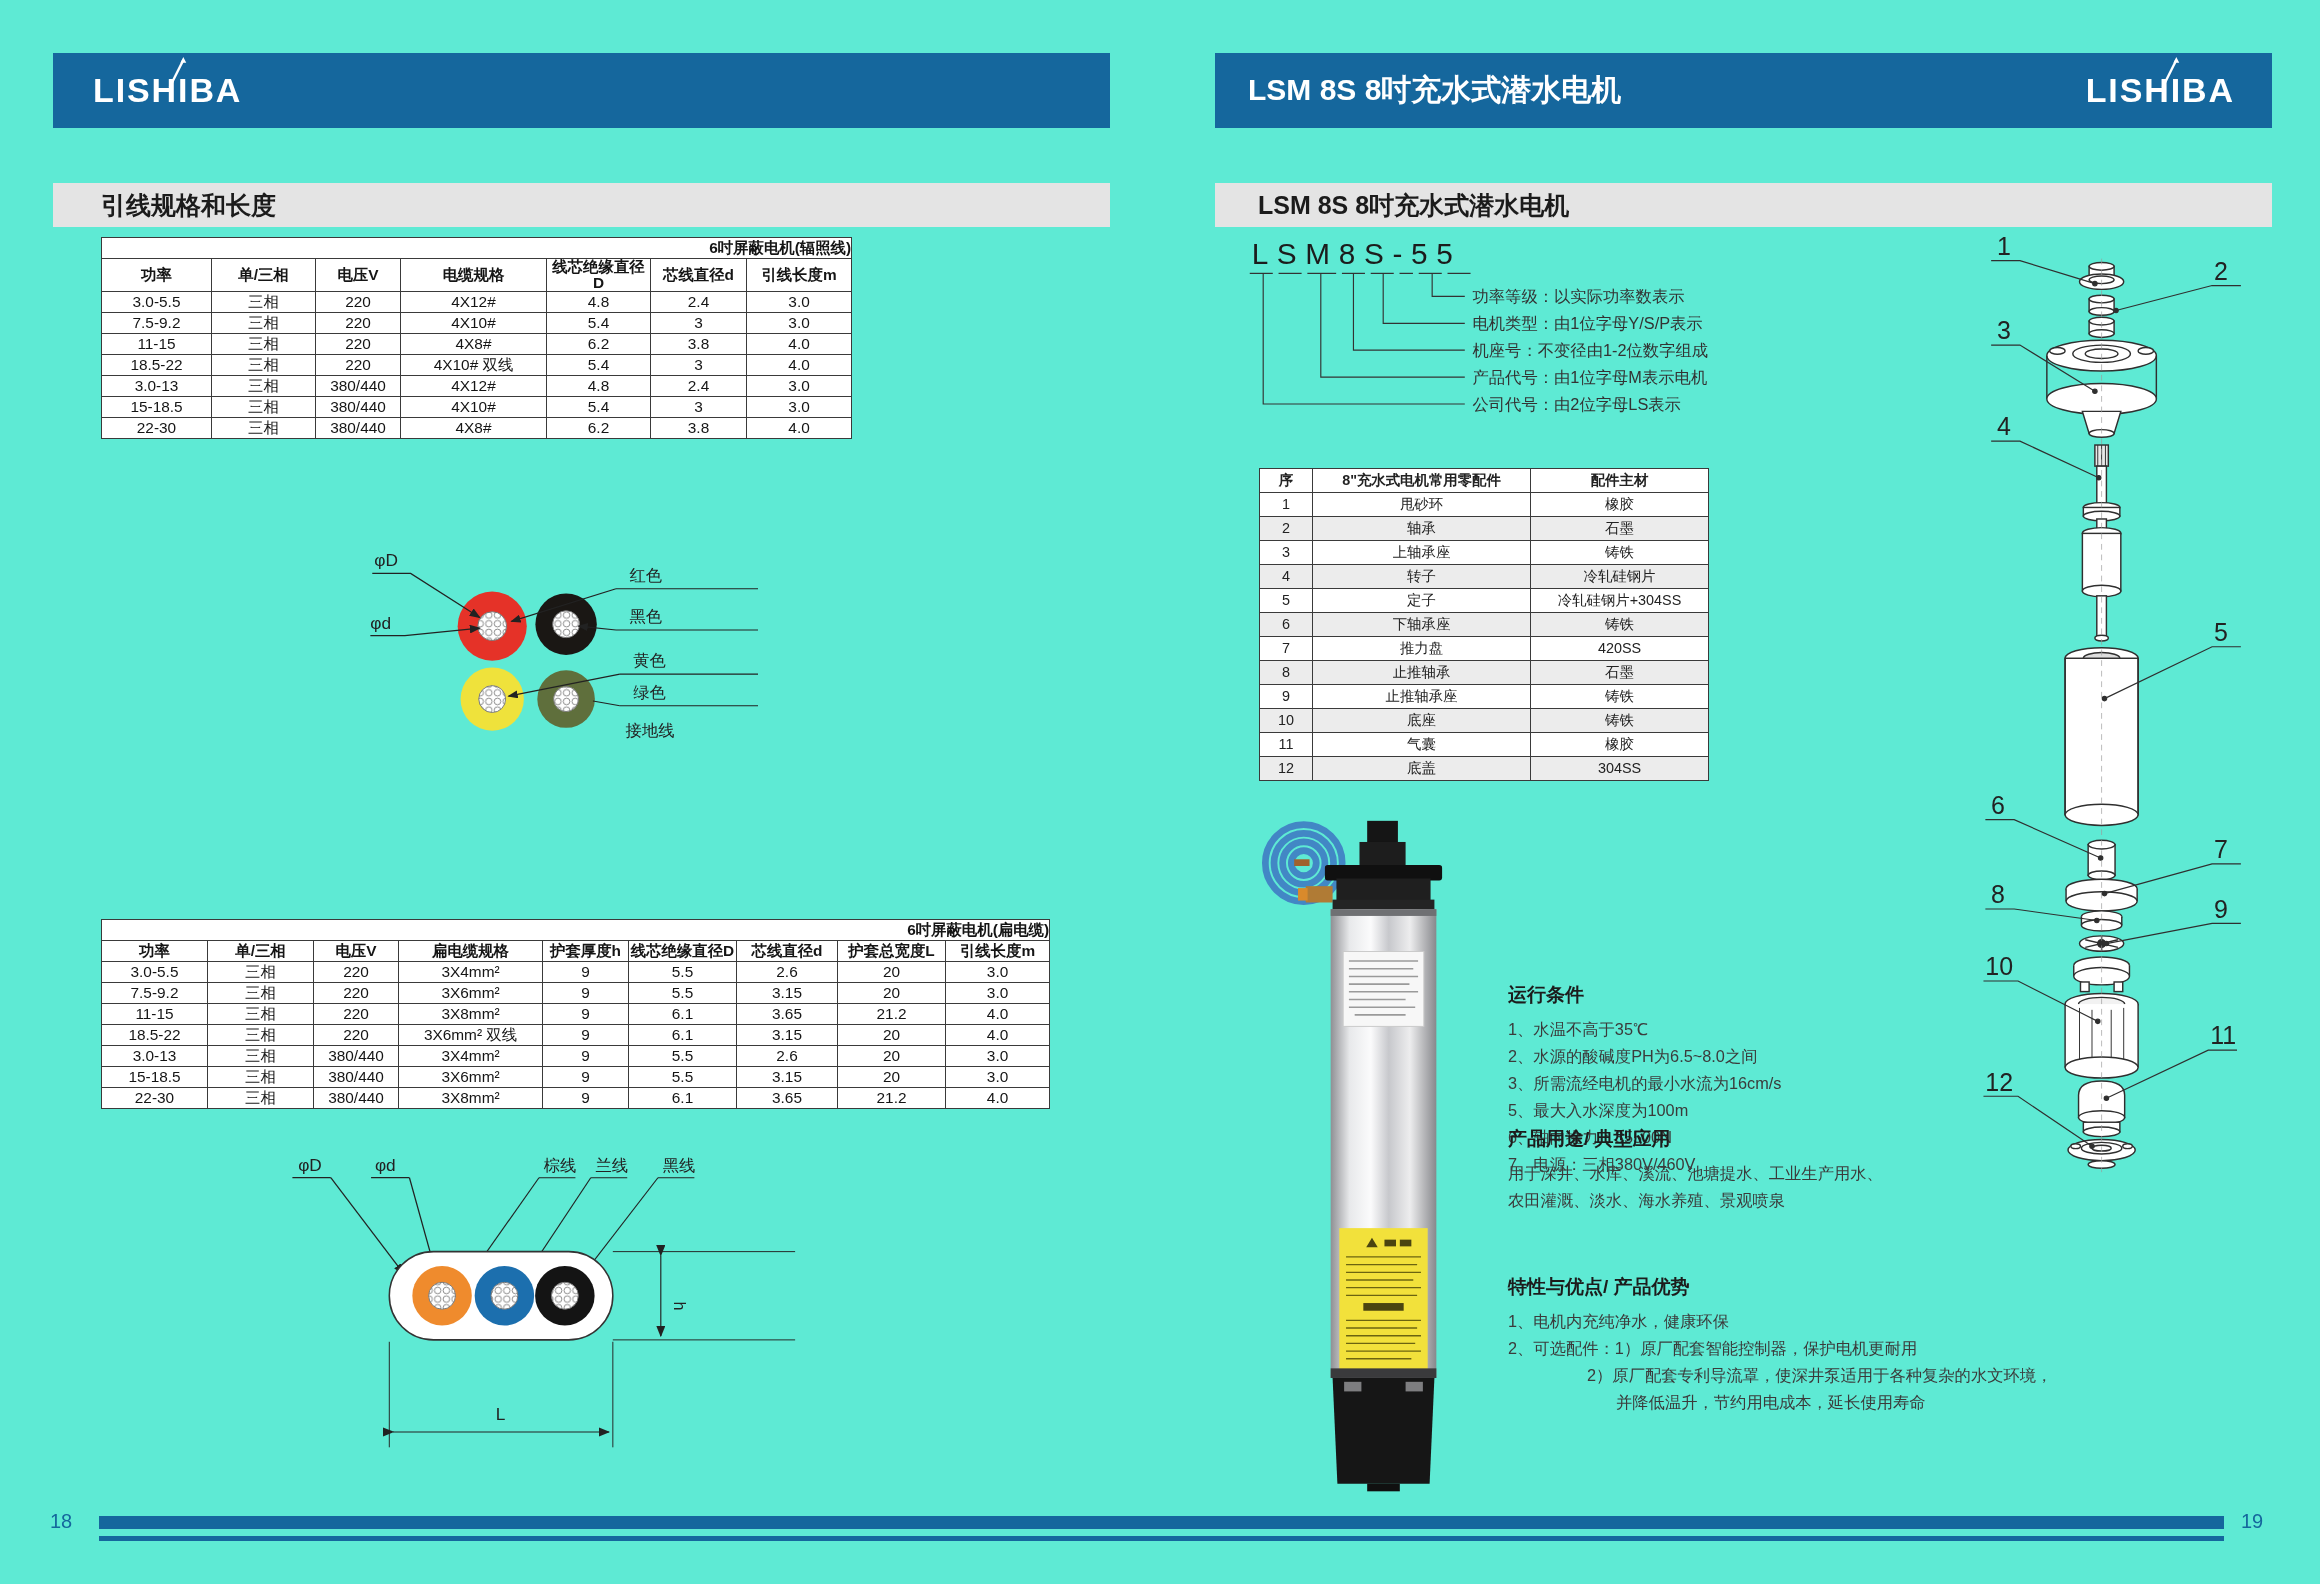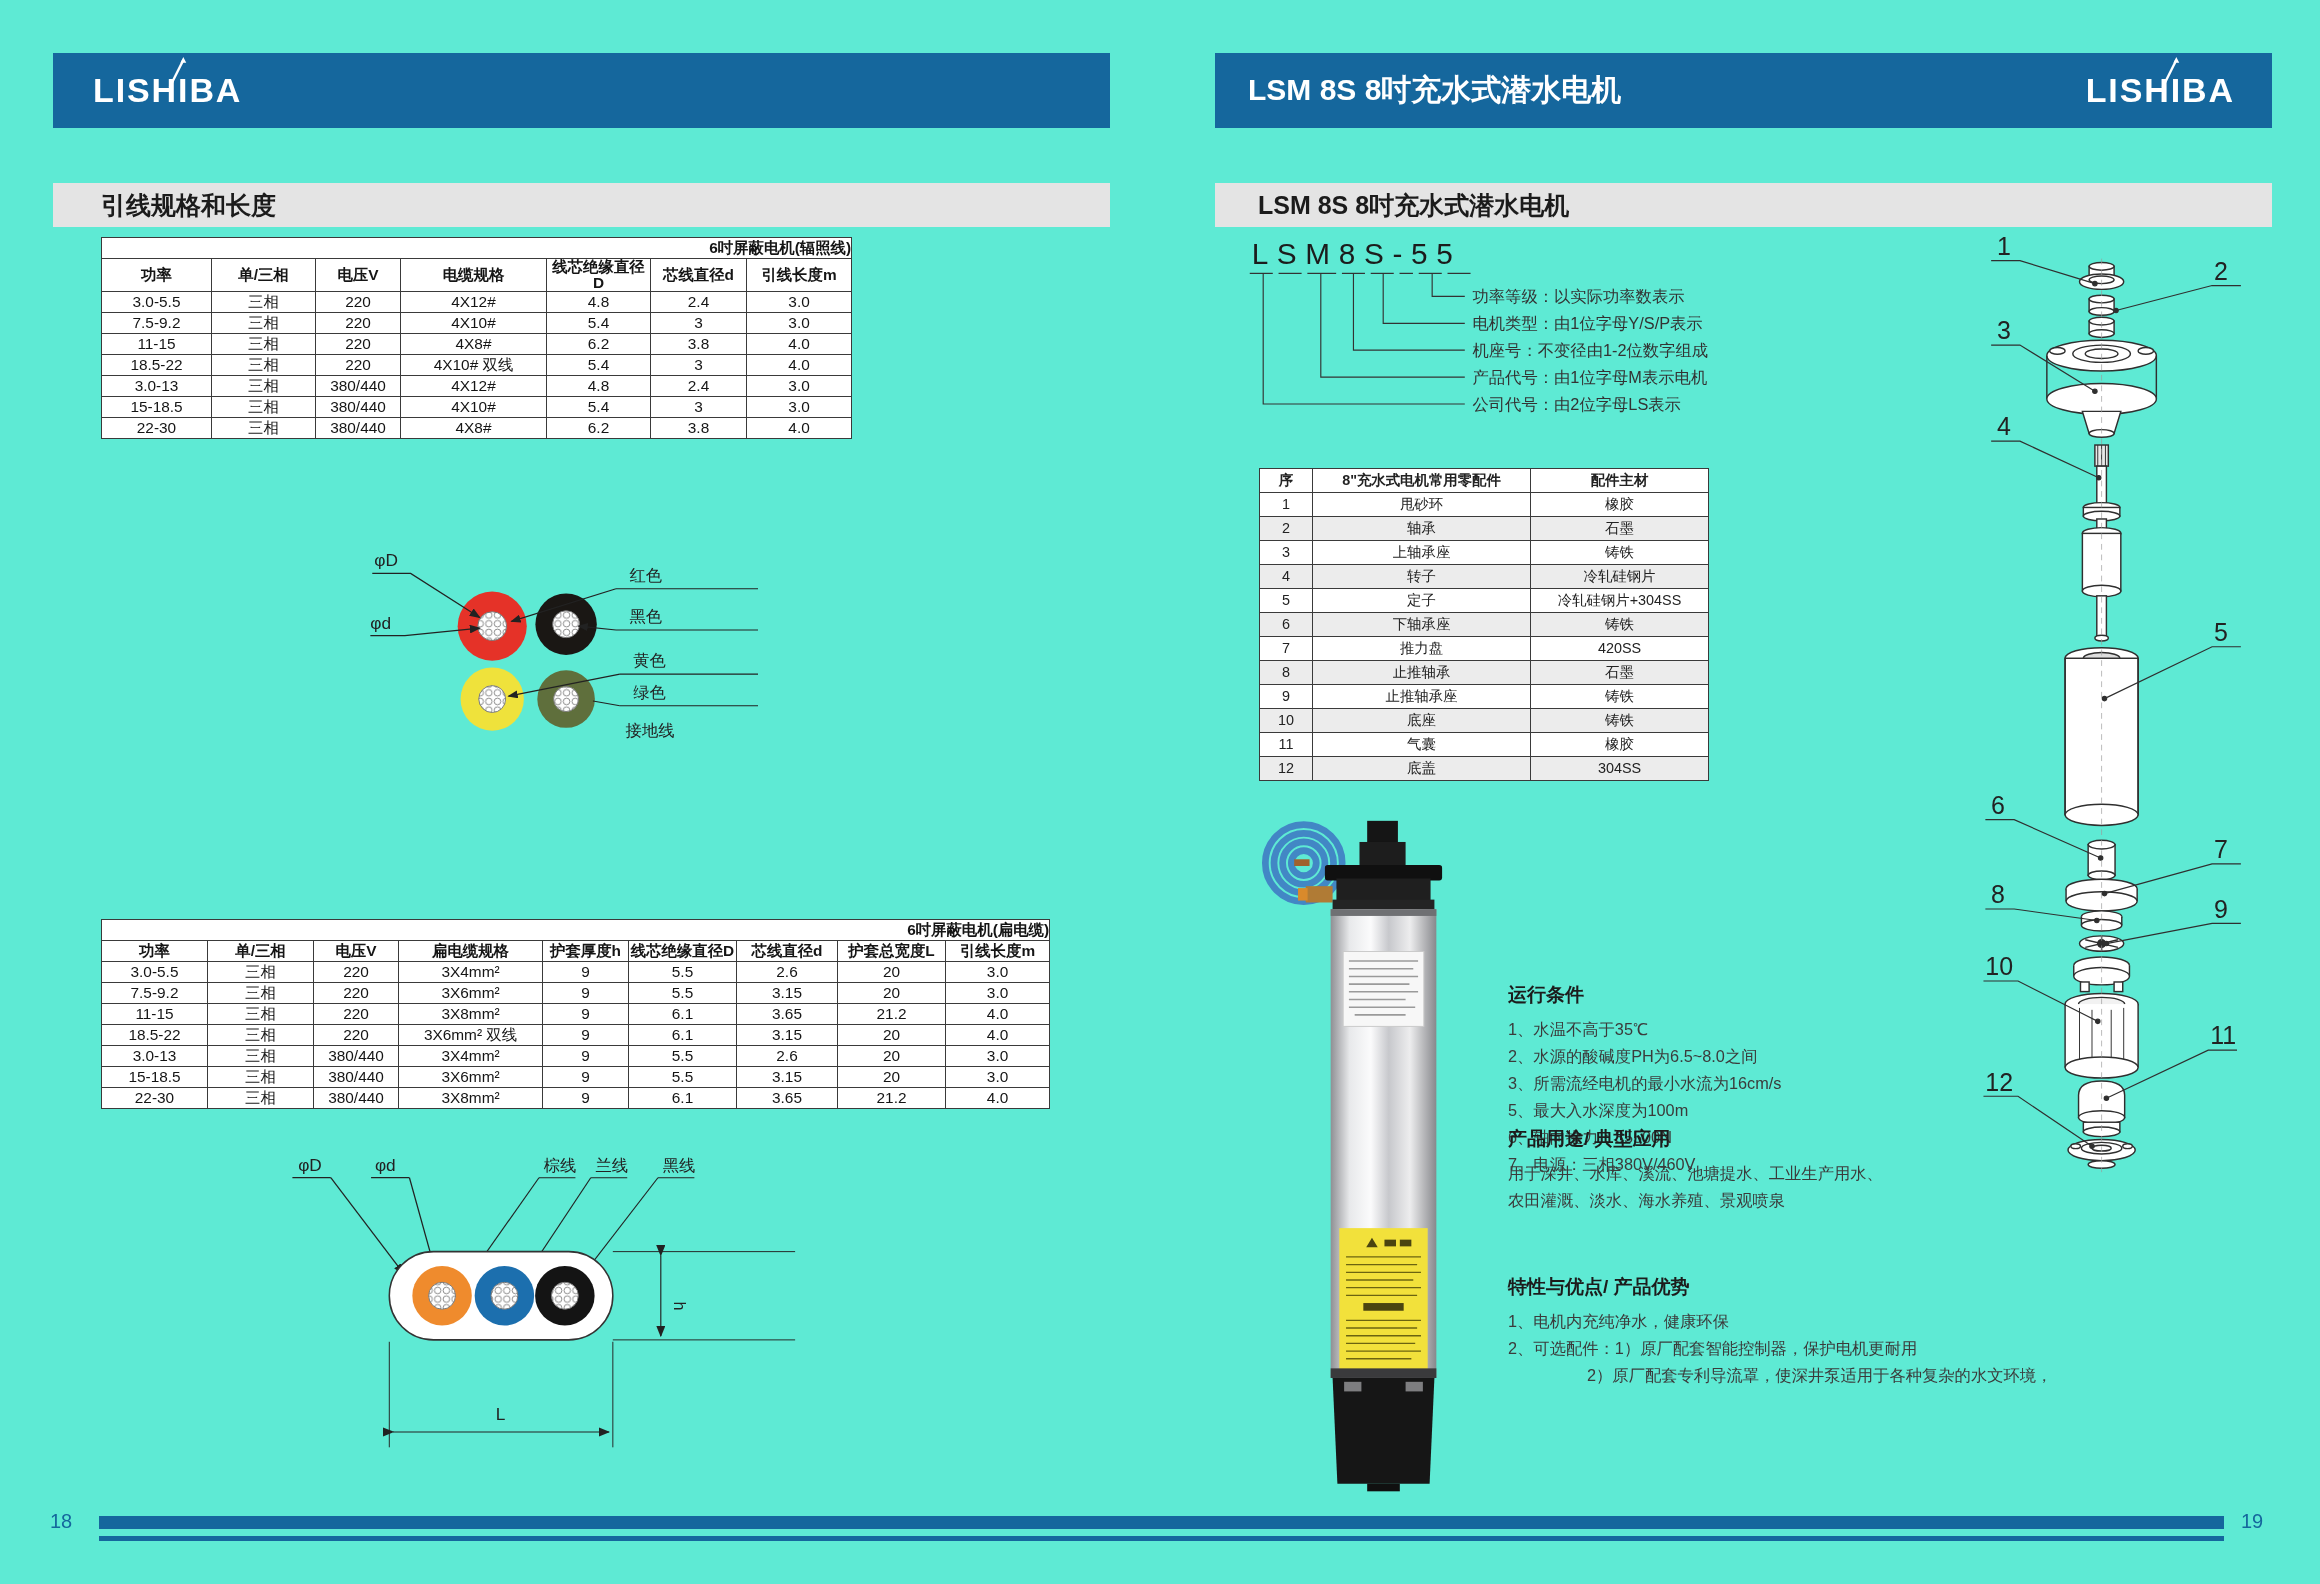--- a/index.html
+++ b/index.html
@@ -596,20 +596,21 @@
         <div>用于深井、水库、溪流、池塘提水、工业生产用水、</div>
         <div>农田灌溉、淡水、海水养殖、景观喷泉</div>
       </div>
   </div>
   <div class="tblock blk-feat">
     <div class="tb-title">特性与优点/ 产品优势</div>
     <div class="tb-lines">
         <div>1、电机内充纯净水，健康环保</div>
         <div>2、可选配件：1）原厂配套智能控制器，保护电机更耐用</div>
         <div>2）原厂配套专利导流罩，使深井泵适用于各种复杂的水文环境，</div>
+        <div>并降低温升，节约用电成本，延长使用寿命</div>
       </div>
   </div>
 
   <svg class="svg-abs" style="left:1941px; top:226px;" width="375" height="975" viewBox="0 0 390 1015">
     <g fill="#ffffff" stroke="#2f2f2f" stroke-width="1.5">
 
       <rect x="154" y="42" width="26" height="14"></rect>
       <ellipse cx="167" cy="42" rx="13" ry="4"></ellipse>
       <ellipse cx="167" cy="58" rx="23" ry="8"></ellipse>
       <ellipse cx="167" cy="56" rx="13" ry="4" fill="#fff"></ellipse>

